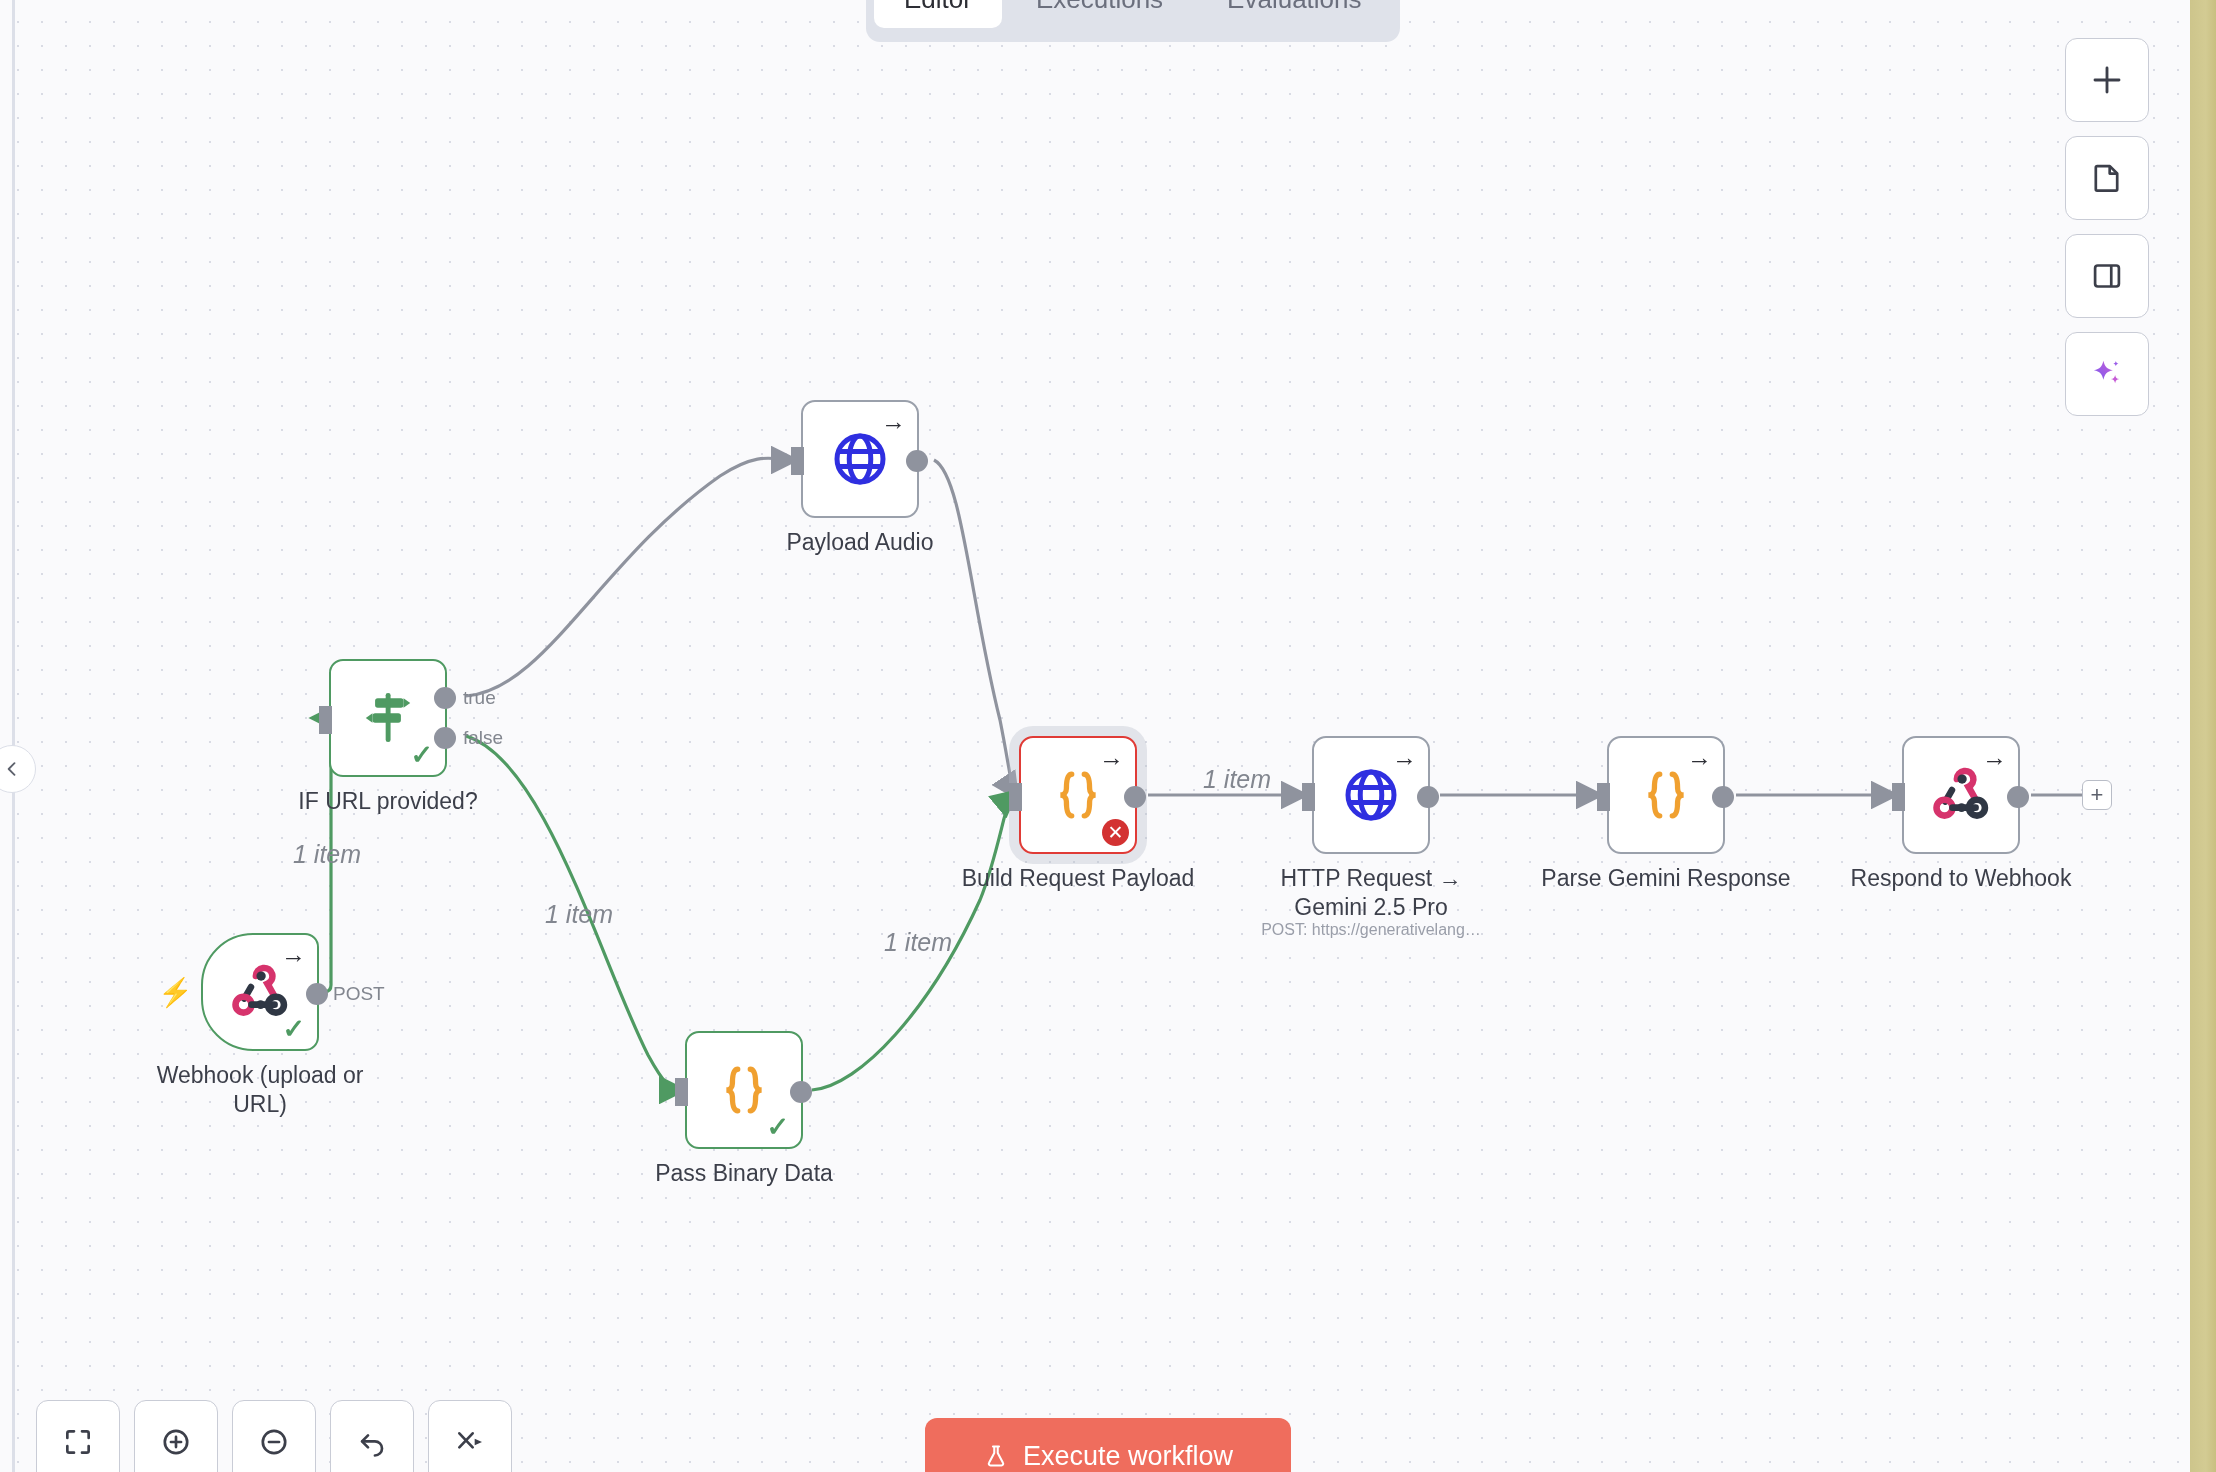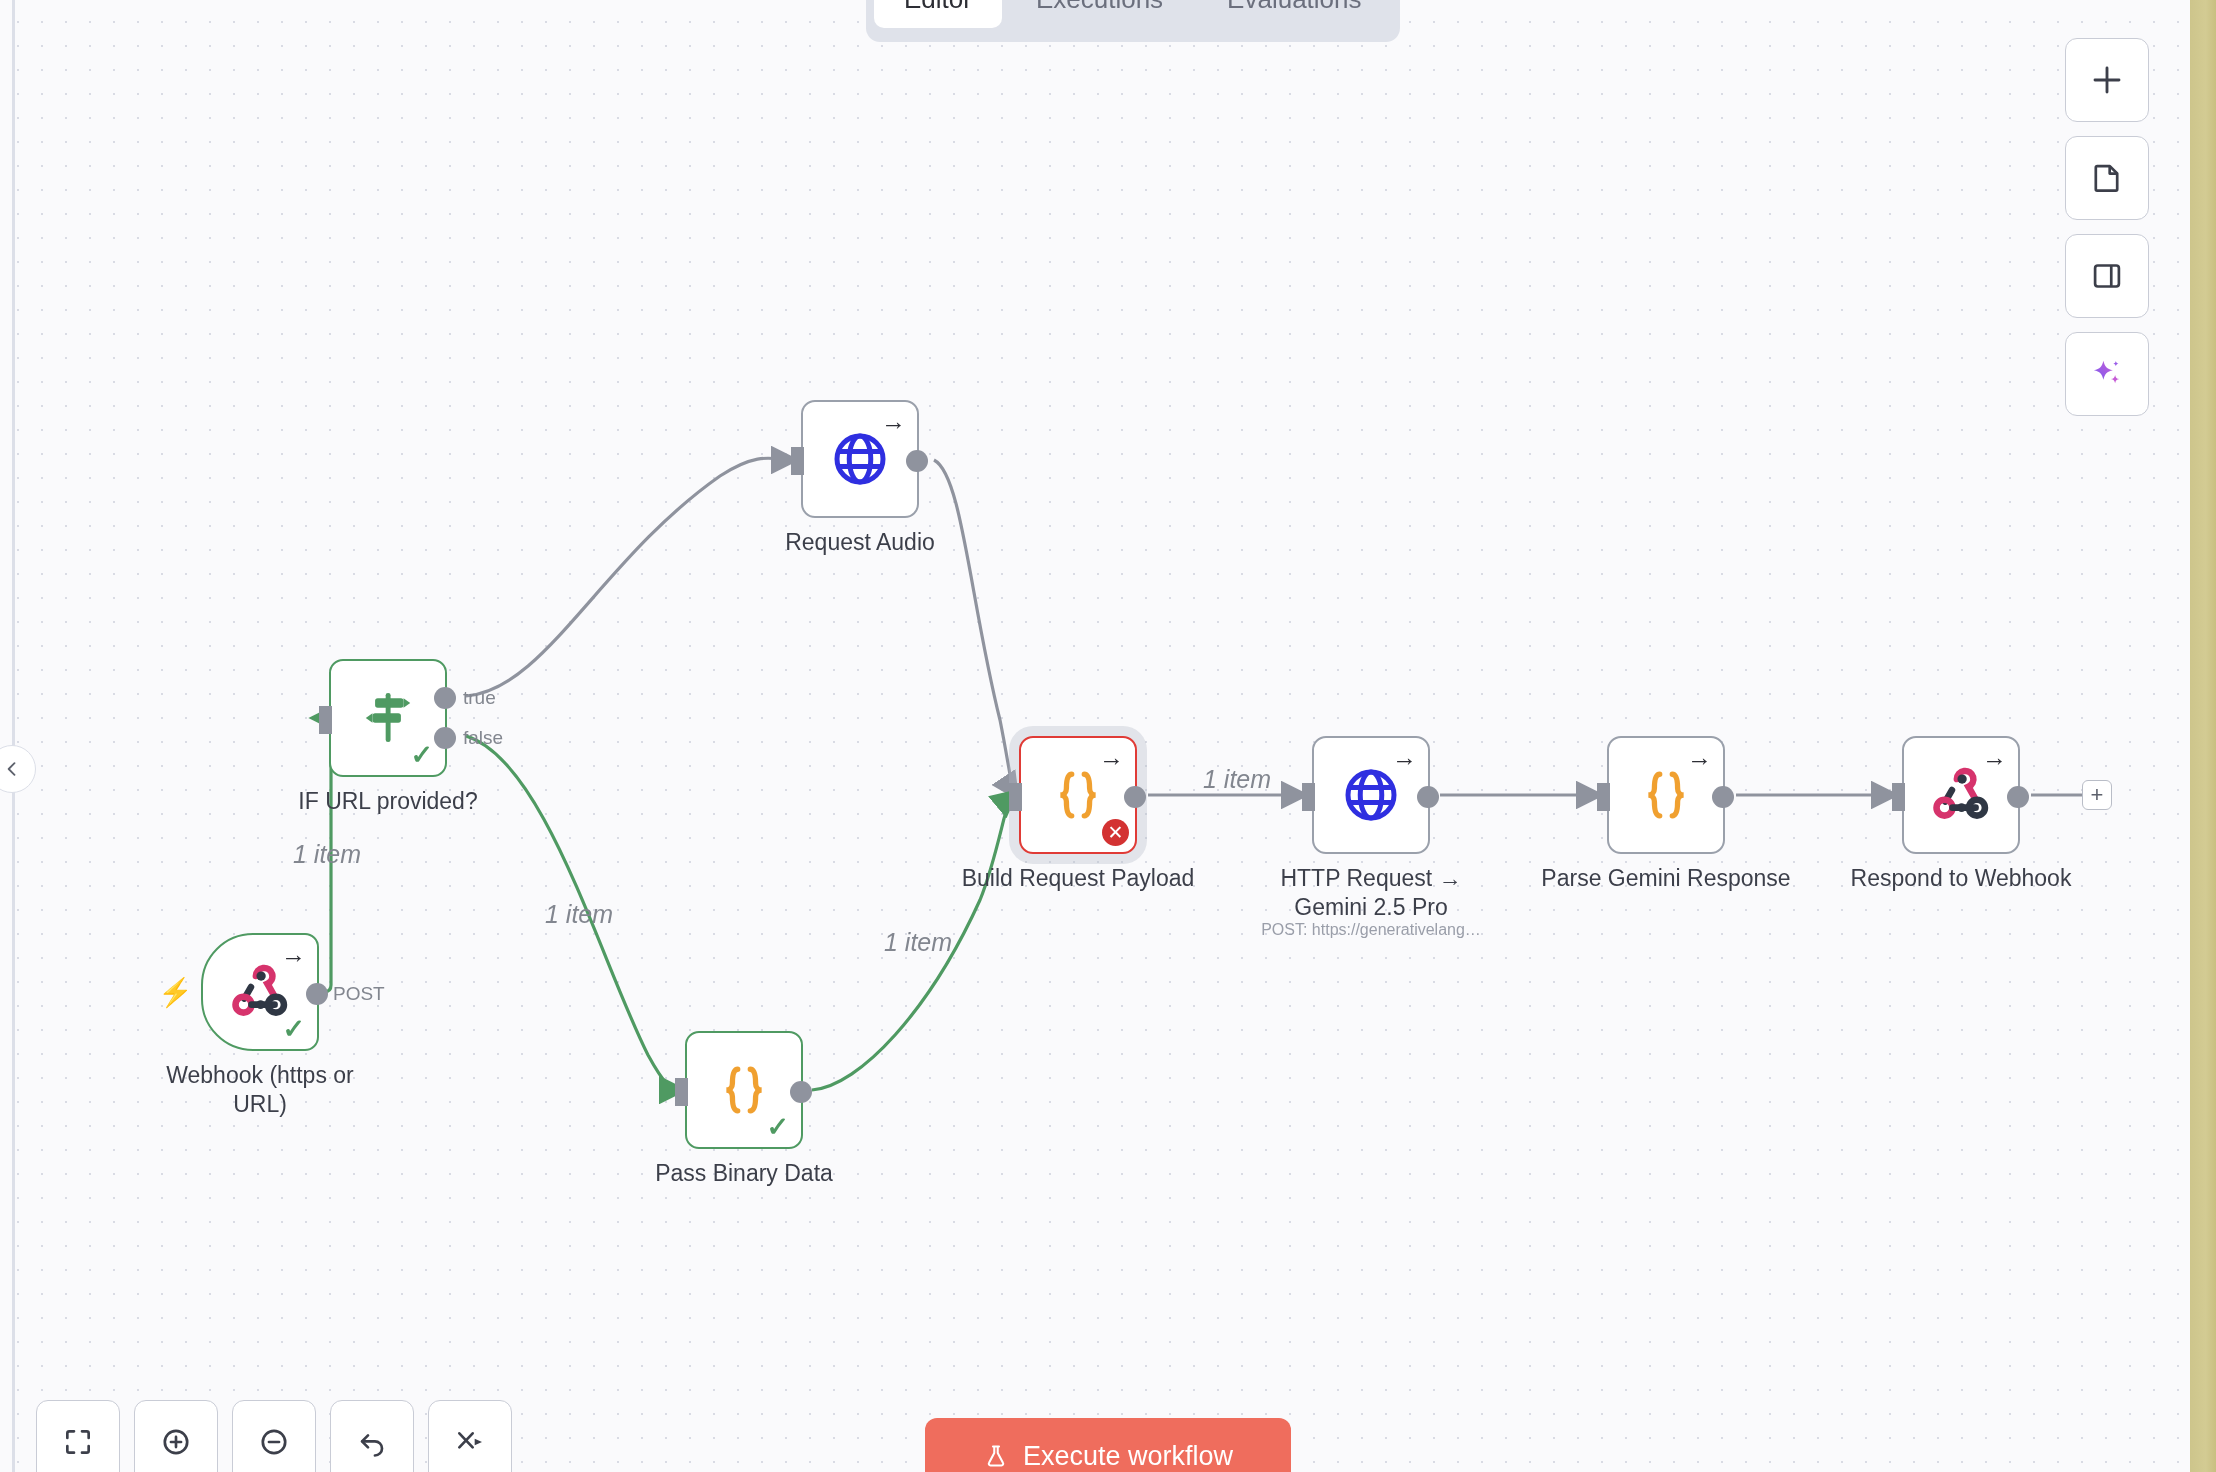--- a/index.html
+++ b/index.html
@@ -220,21 +220,21 @@
         <circle cx="6" cy="16.6" r="2.9" fill="none" stroke="#d6336c" stroke-width="2.4"></circle>
         <circle cx="12.2" cy="16.6" r="1.6" fill="#2f3744"></circle>
         <path d="M8.9 16.6h8.4" fill="none" stroke="#2f3744" stroke-width="2.4" stroke-linecap="round"></path>
         <circle cx="17.8" cy="16.6" r="2.9" fill="none" stroke="#2f3744" stroke-width="2.4"></circle>
         <circle cx="12.4" cy="6.2" r="1.7" fill="#2f3744"></circle>
       </svg>
     </div>
     <div class="node-check">✓</div>
     <div class="port-out" style="right:-11px; top:48px;"></div>
     <div class="port-label" style="left:130px; top:48px;">POST</div>
-    <div class="node-title wrap">Webhook (https or URL)</div>
+    <div class="node-title wrap">Webhook (upload or URL)</div>
   </div>
 
   <div class="node ok" style="left:329px; top:659px;">
     <div class="node-icon">
       <svg width="62" height="62" viewBox="0 0 24 24">
         <rect x="7" y="4.4" width="11" height="3.6" rx="1" fill="#4f9a62"></rect>
         <path d="M18 4.4l2.6 1.8L18 8z" fill="#4f9a62"></path>
         <rect x="6" y="10.2" width="11" height="3.6" rx="1" fill="#4f9a62"></rect>
         <path d="M6 10.2L3.4 12 6 13.8z" fill="#4f9a62"></path>
         <rect x="11.1" y="2.3" width="1.9" height="19" rx="0.9" fill="#4f9a62"></rect>
@@ -253,21 +253,21 @@
     <div class="node-arrow">→</div>
     <div class="node-icon">
       <svg width="60" height="60" viewBox="0 0 24 24">
         <circle cx="12" cy="12" r="9.2" fill="none" stroke="#2f2fe0" stroke-width="2"></circle>
         <ellipse cx="12" cy="12" rx="4.3" ry="9.2" fill="none" stroke="#2f2fe0" stroke-width="2"></ellipse>
         <path d="M3 9h18M3 15h18" stroke="#2f2fe0" stroke-width="2" fill="none"></path>
       </svg>
     </div>
     <div class="port-in" style="left:-12px; top:45px;"></div>
     <div class="port-out" style="right:-11px; top:48px;"></div>
-    <div class="node-title">Request Audio</div>
+    <div class="node-title">Payload Audio</div>
   </div>
 
   <div class="node ok" style="left:685px; top:1031px;">
     <div class="node-icon">
       <svg width="58" height="58" viewBox="0 0 24 24">
         <path d="M9.4 3.4C7.2 3.4 7.2 8 7.2 9.3c0 1.4-.9 2.7-2.5 2.7 1.6 0 2.5 1.3 2.5 2.7 0 1.3 0 5.9 2.2 5.9" fill="none" stroke="#f0a030" stroke-width="2.2" stroke-linecap="round"></path>
         <path d="M14.6 3.4c2.2 0 2.2 4.6 2.2 5.9 0 1.4.9 2.7 2.5 2.7-1.6 0-2.5 1.3-2.5 2.7 0 1.3 0 5.9-2.2 5.9" fill="none" stroke="#f0a030" stroke-width="2.2" stroke-linecap="round"></path>
       </svg>
     </div>
     <div class="node-check">✓</div>

